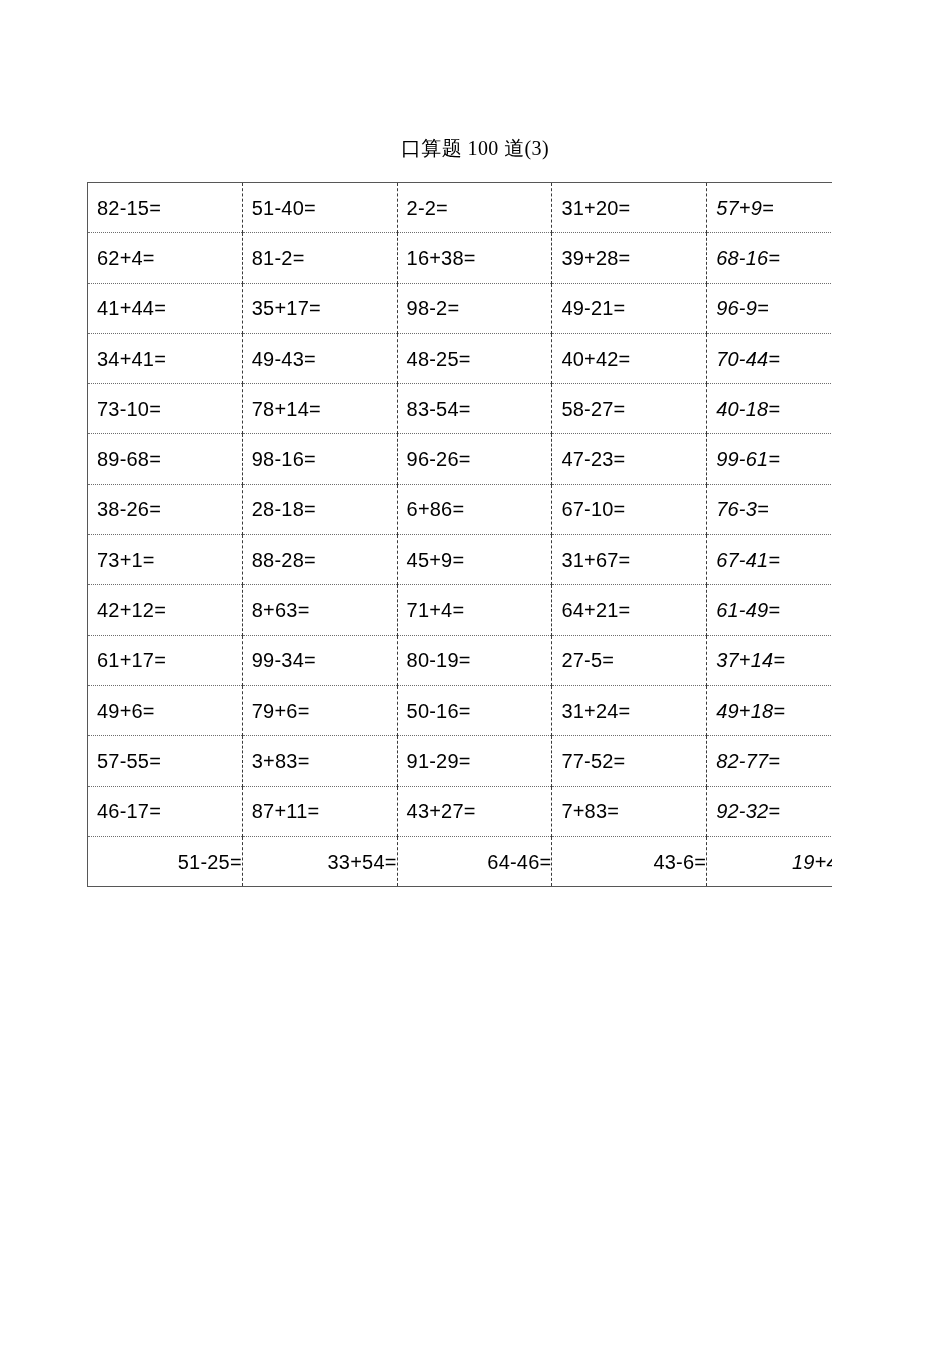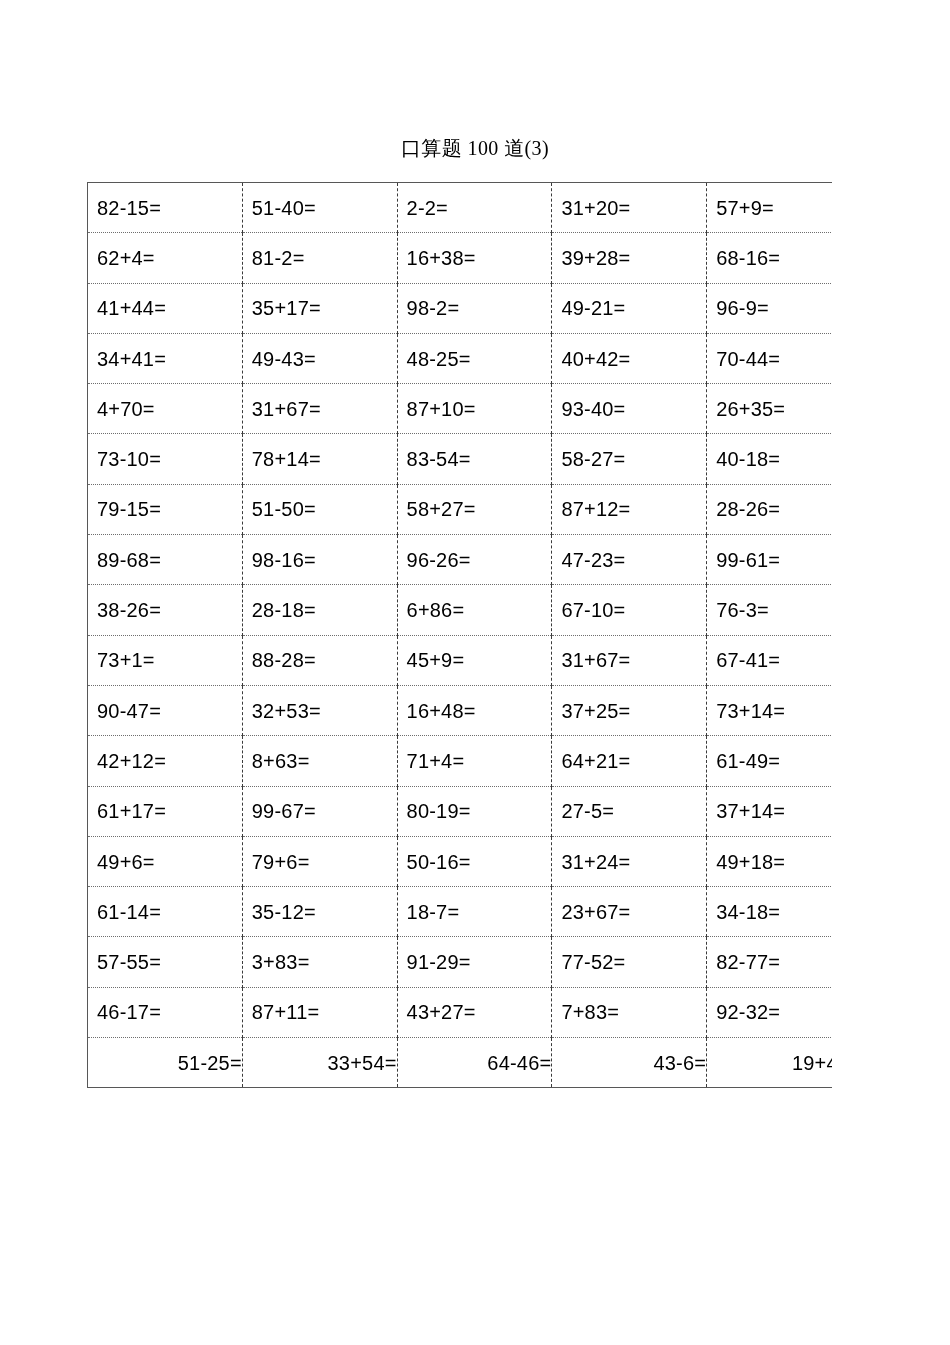--- a/index.html
+++ b/index.html
@@ -70,20 +70,21 @@
     color: #000000;
     text-align: left;
     white-space: nowrap;
     letter-spacing: 0.2px;
     border-right: 1.2px dashed #3b3b3b;
     border-bottom: 1.2px dotted #6e6e6e;
   }
 
   table.worksheet td:last-child {
     border-right: none;
+    font-style: italic;
   }
   table.worksheet tr:last-child td {
     border-bottom: none;
     text-align: right;
   }
 </style>
 </head>
 <body>
 
 <div class="page">
@@ -122,41 +123,27 @@
             <td>96-9=</td>
           </tr>
           <tr>
             <td>34+41=</td>
             <td>49-43=</td>
             <td>48-25=</td>
             <td>40+42=</td>
             <td>70-44=</td>
           </tr>
           <tr>
-            <td>4+70=</td>
-            <td>31+67=</td>
-            <td>87+10=</td>
-            <td>93-40=</td>
-            <td>26+35=</td>
-          </tr>
-          <tr>
             <td>73-10=</td>
             <td>78+14=</td>
             <td>83-54=</td>
             <td>58-27=</td>
             <td>40-18=</td>
           </tr>
           <tr>
-            <td>79-15=</td>
-            <td>51-50=</td>
-            <td>58+27=</td>
-            <td>87+12=</td>
-            <td>28-26=</td>
-          </tr>
-          <tr>
             <td>89-68=</td>
             <td>98-16=</td>
             <td>96-26=</td>
             <td>47-23=</td>
             <td>99-61=</td>
           </tr>
           <tr>
             <td>38-26=</td>
             <td>28-18=</td>
             <td>6+86=</td>
@@ -164,55 +151,41 @@
             <td>76-3=</td>
           </tr>
           <tr>
             <td>73+1=</td>
             <td>88-28=</td>
             <td>45+9=</td>
             <td>31+67=</td>
             <td>67-41=</td>
           </tr>
           <tr>
-            <td>90-47=</td>
-            <td>32+53=</td>
-            <td>16+48=</td>
-            <td>37+25=</td>
-            <td>73+14=</td>
-          </tr>
-          <tr>
             <td>42+12=</td>
             <td>8+63=</td>
             <td>71+4=</td>
             <td>64+21=</td>
             <td>61-49=</td>
           </tr>
           <tr>
             <td>61+17=</td>
-            <td>99-67=</td>
+            <td>99-34=</td>
             <td>80-19=</td>
             <td>27-5=</td>
             <td>37+14=</td>
           </tr>
           <tr>
             <td>49+6=</td>
             <td>79+6=</td>
             <td>50-16=</td>
             <td>31+24=</td>
             <td>49+18=</td>
           </tr>
           <tr>
-            <td>61-14=</td>
-            <td>35-12=</td>
-            <td>18-7=</td>
-            <td>23+67=</td>
-            <td>34-18=</td>
-          </tr>
-          <tr>
             <td>57-55=</td>
             <td>3+83=</td>
             <td>91-29=</td>
             <td>77-52=</td>
             <td>82-77=</td>
           </tr>
           <tr>
             <td>46-17=</td>
             <td>87+11=</td>
             <td>43+27=</td>

